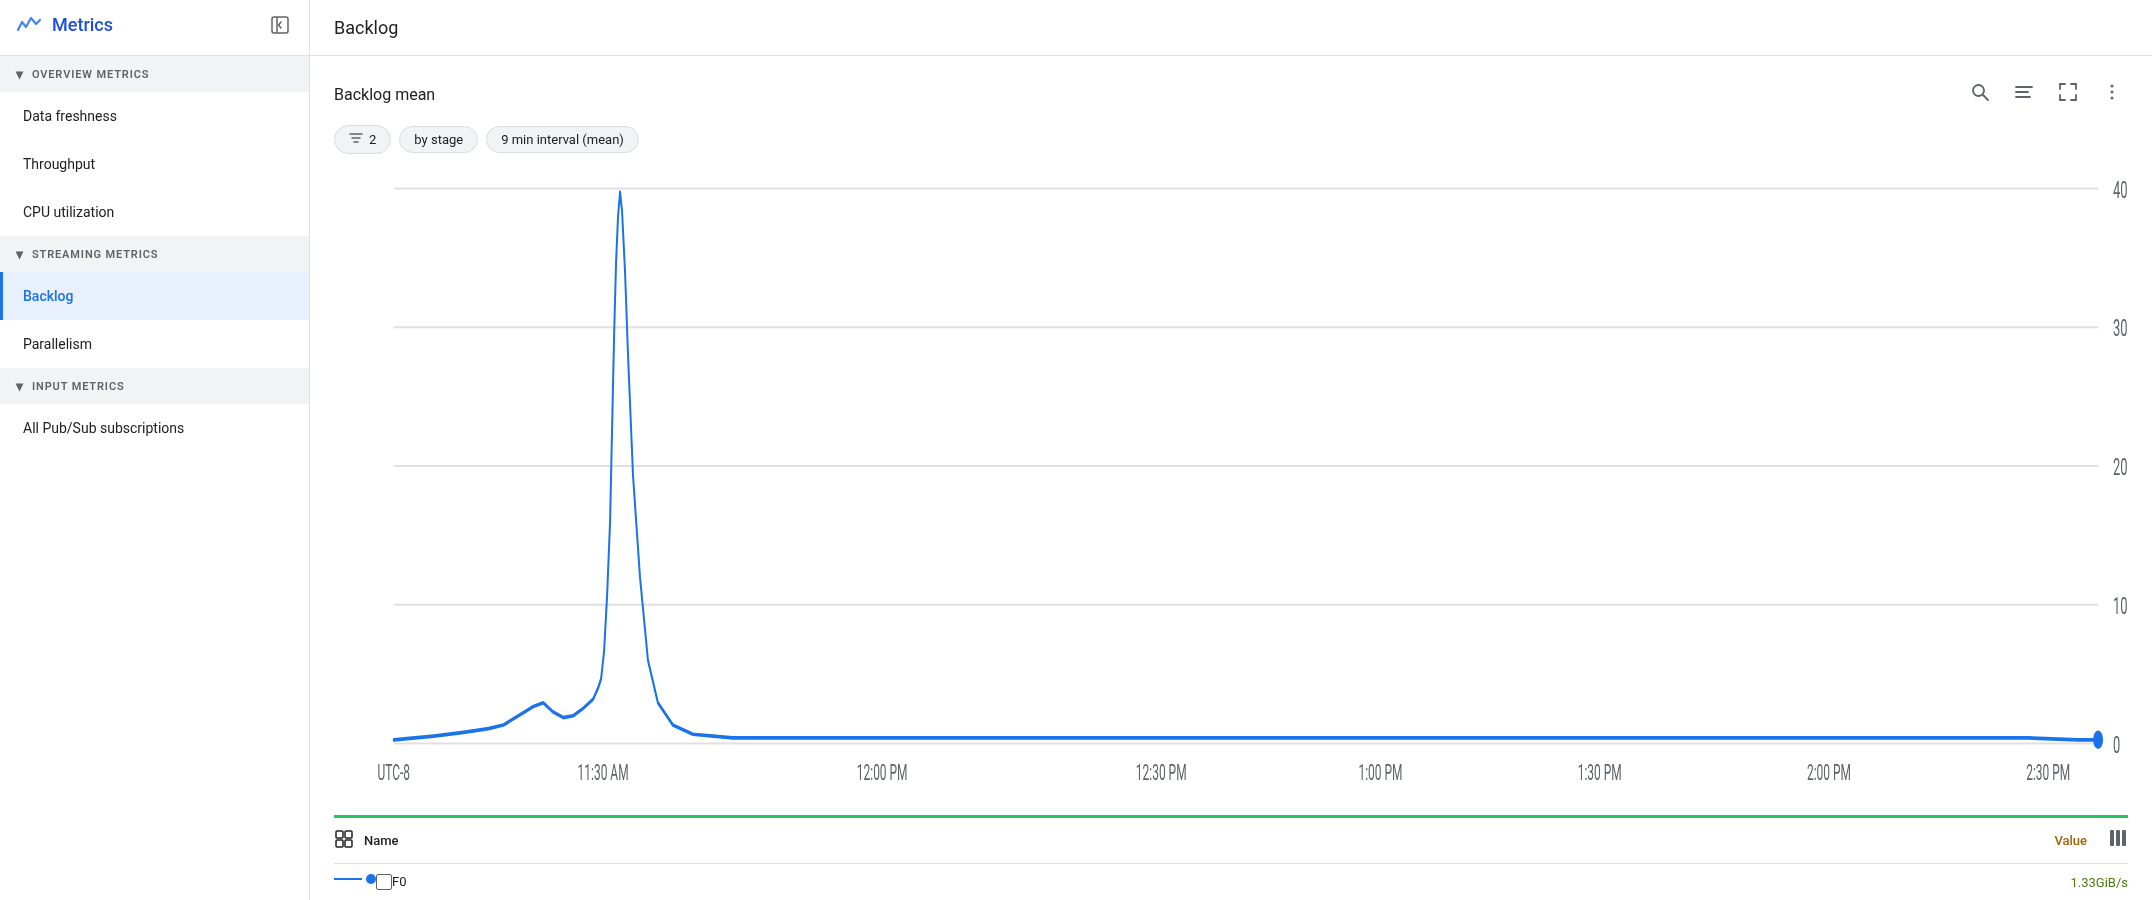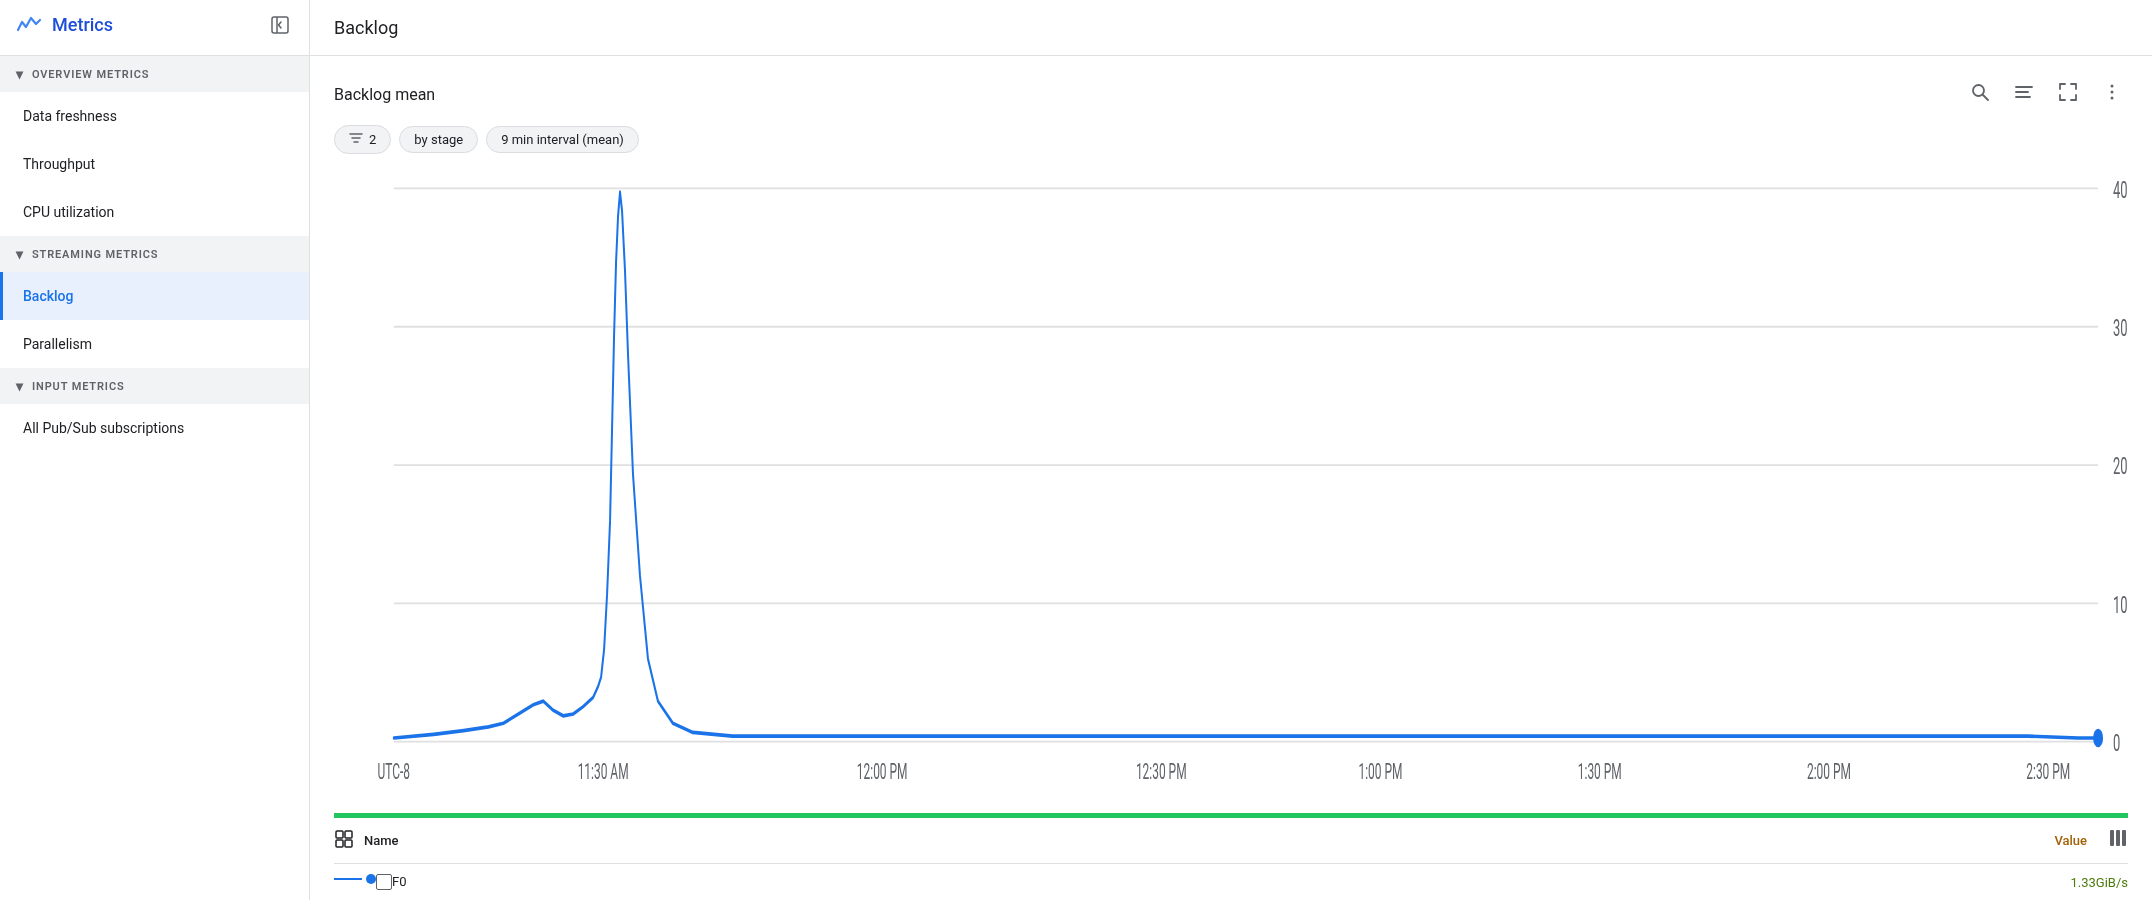--- a/index.html
+++ b/index.html
@@ -148,21 +148,21 @@
 
     
     .chart-area {
       flex: 1;
       position: relative;
       min-height: 320px;
     }
 
     
     .legend-table {
-      border-top: 5px solid #22c55e;
+      border-top: 3px solid #22c55e;
       margin-top: 16px;
     }
     .legend-header {
       display: flex;
       align-items: center;
       justify-content: space-between;
       padding: 10px 0;
       border-bottom: 1px solid #e0e0e0;
     }
     .legend-header-left {

